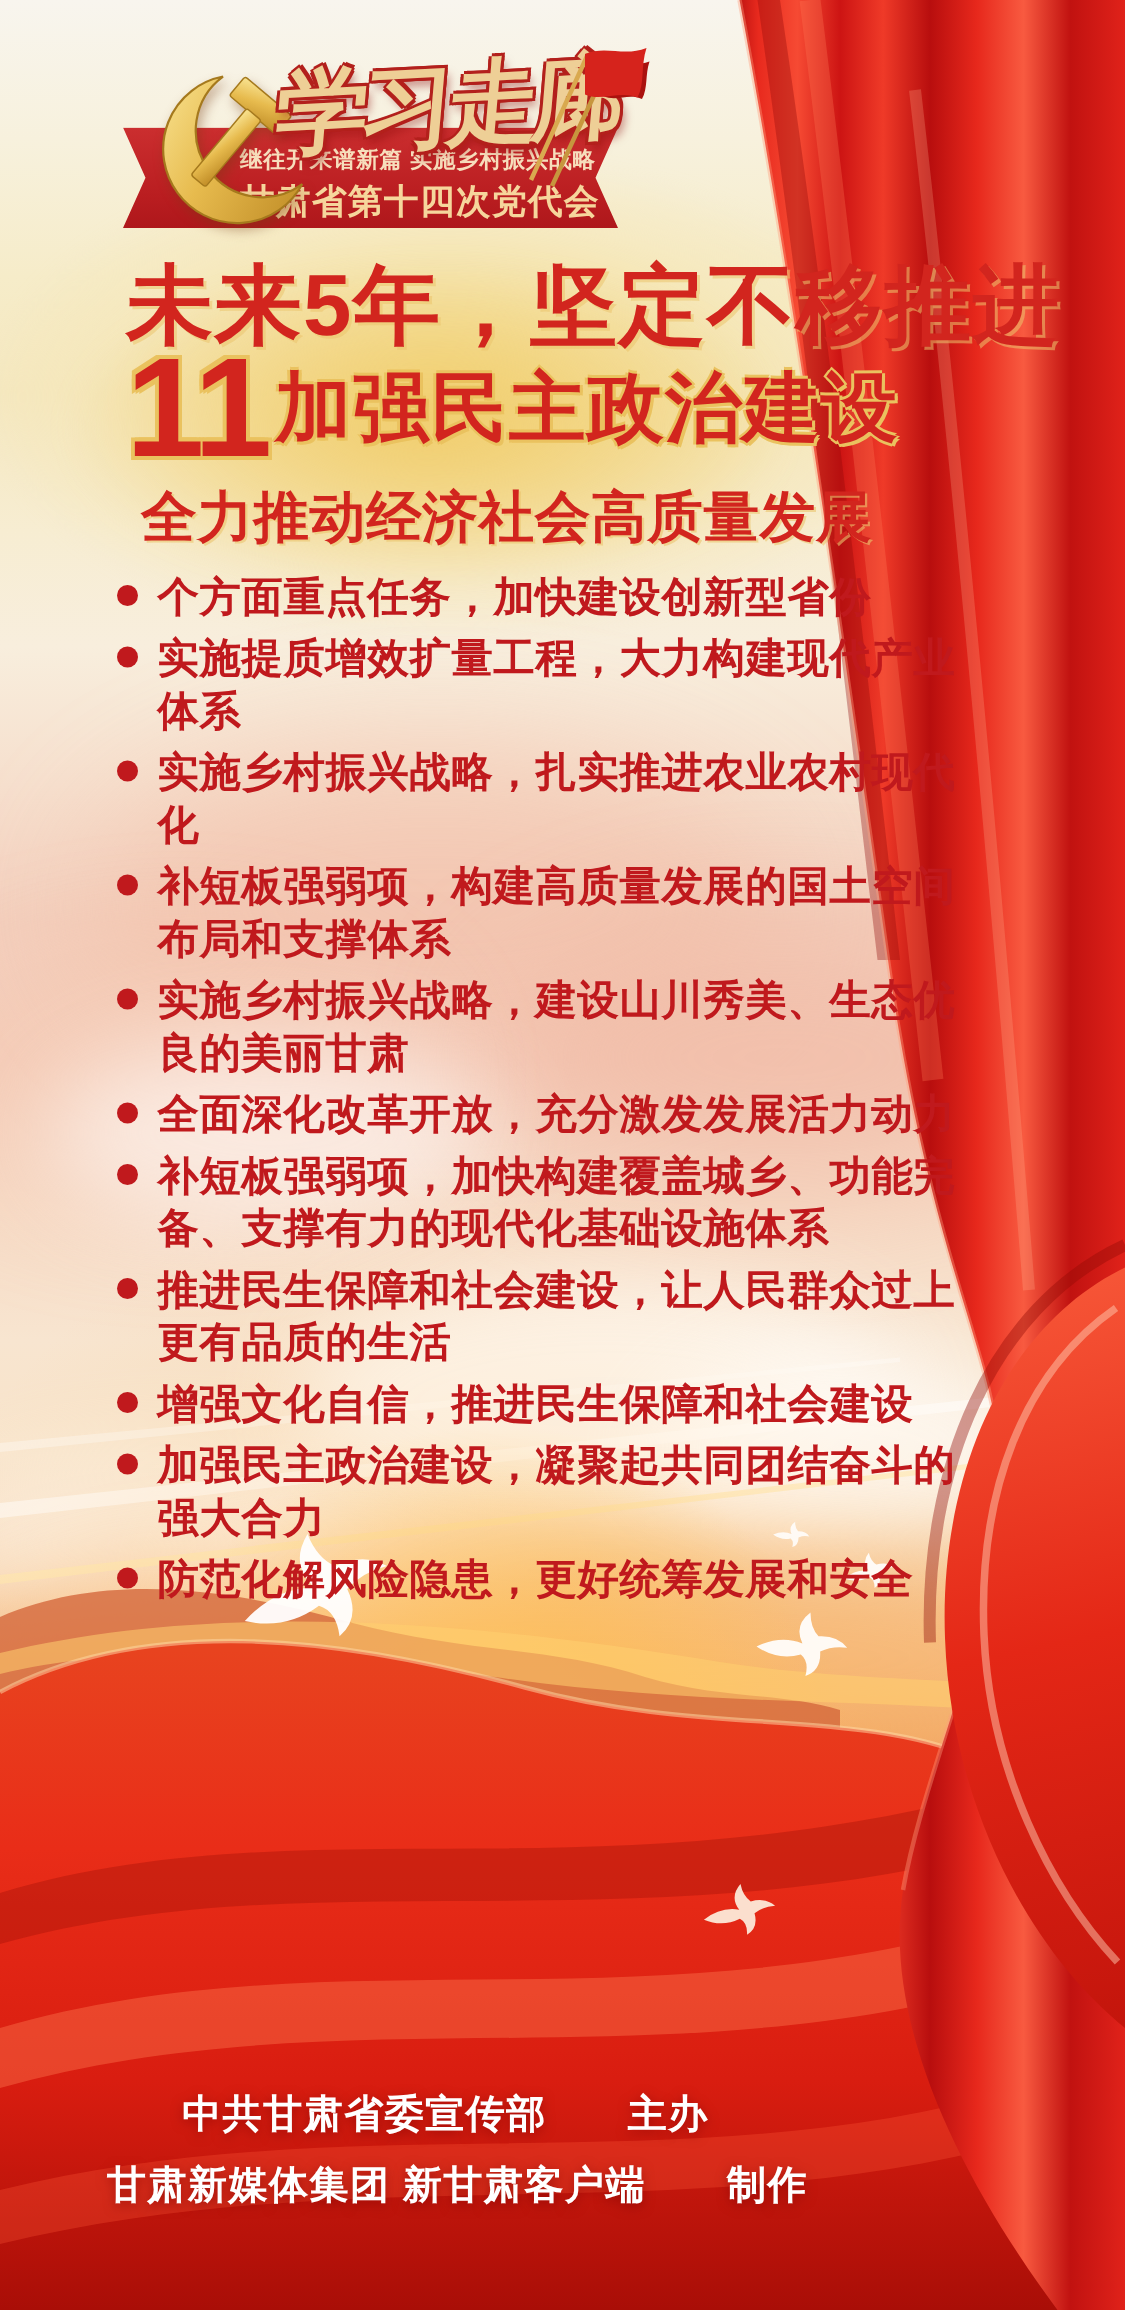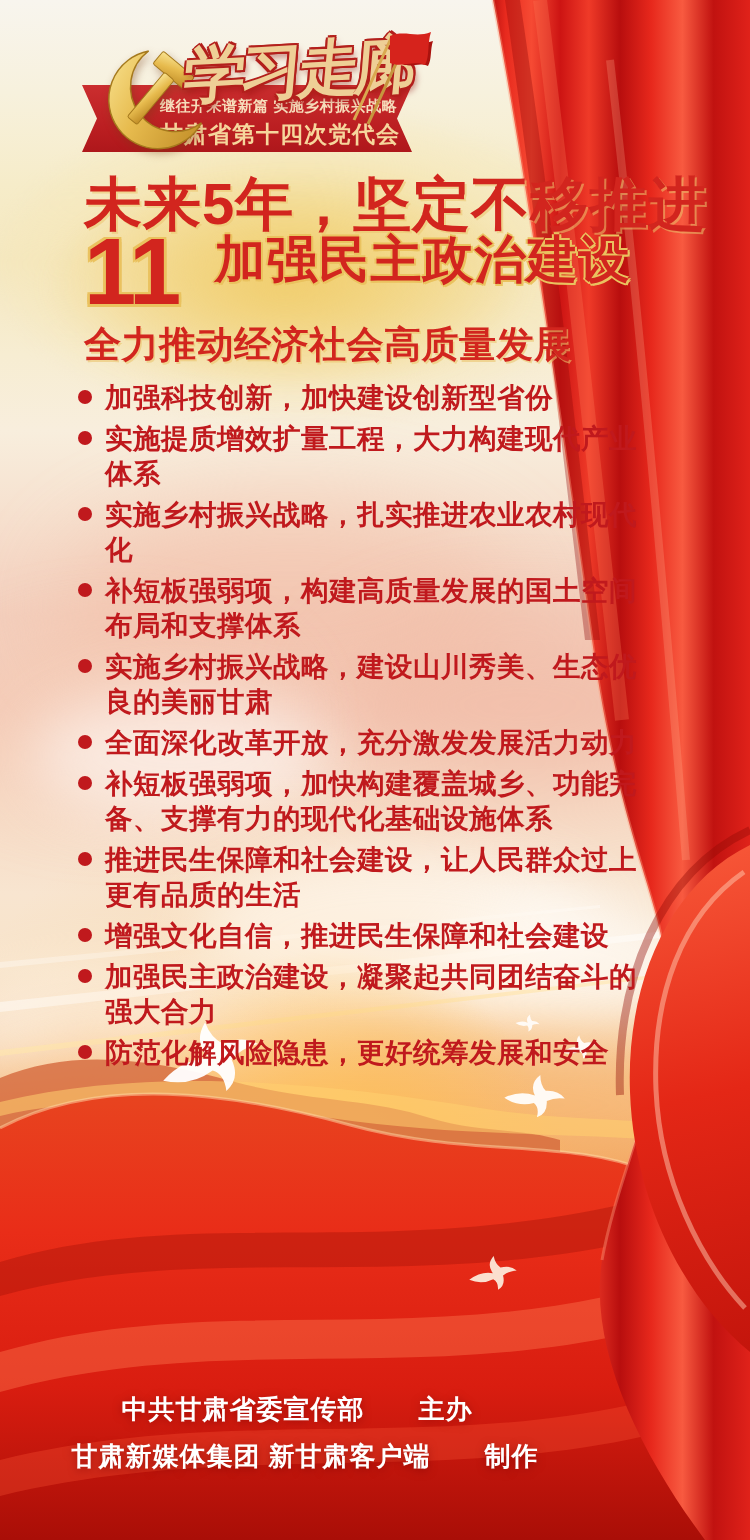--- a/index.html
+++ b/index.html
@@ -45,28 +45,28 @@
   .calligraphy{position:absolute;left:184px;top:28px;font-size:62px;font-weight:900;
     color:#eecf96;letter-spacing:-5px;white-space:nowrap;transform:rotate(-3deg) skewX(-8deg);
     text-shadow:2px 0 0 #b3201c,-2px 0 0 #b3201c,0 2px 0 #b3201c,0 -2px 0 #b3201c,
       2px 2px 0 #b3201c,-2px 2px 0 #b3201c,2px -2px 0 #b3201c,3px 5px 6px rgba(140,10,10,.5);}
   .flags{position:absolute;left:346px;top:32px;width:90px;height:96px;}
 
   
   .title{position:absolute;left:84px;top:178px;width:480px;color:#d2251e;}
   .t1{font-size:58px;font-weight:900;line-height:52px;letter-spacing:1px;white-space:nowrap;
       text-shadow:2px 2px 0 rgba(235,196,110,.55);}
-  .t2{display:flex;align-items:flex-start;margin-top:0px;gap:31px;}
+  .t2{display:flex;align-items:center;margin-top:0px;}
   .t2-num{font-size:94px;font-weight:900;line-height:84px;letter-spacing:-2px;
       text-shadow:2.5px 0 0 #eac25f,-2.5px 0 0 #eac25f,0 2.5px 0 #eac25f,0 -2.5px 0 #eac25f,
       2.5px 2.5px 0 #eac25f,-2.5px 2.5px 0 #eac25f,2.5px -2.5px 0 #eac25f,-2.5px -2.5px 0 #eac25f;}
   .t2-rest{font-size:51px;font-weight:900;line-height:60px;margin-left:4px;letter-spacing:1px;white-space:nowrap;
       text-shadow:2px 0 0 #eac25f,-2px 0 0 #eac25f,0 2px 0 #eac25f,0 -2px 0 #eac25f,2px 2px 0 #eac25f;}
   .t3{font-size:37px;font-weight:900;line-height:46px;margin-top:8px;letter-spacing:.5px;white-space:nowrap;
-      text-shadow:1.5px 1.5px 0 rgba(235,196,110,.6);}
+      text-shadow:1.5px 1.5px 0 rgba(235,196,110,.6);margin-left:10px;}
 
   
   .tasks{position:absolute;left:78px;top:380px;width:563px;list-style:none;margin:0;padding:0;}
   .tasks li{position:relative;padding-left:27px;margin-bottom:6px;
     font-size:27.5px;font-weight:800;line-height:35px;letter-spacing:.5px;color:#c0191d;width:536px;}
   .dot{position:absolute;left:0;top:10px;width:14px;height:14px;border-radius:50%;background:#c0191d;}
 
   
   .footer{position:absolute;left:0;top:1392px;width:594px;text-align:center;color:#fff;}
   .f-line{font-size:26px;font-weight:700;letter-spacing:1px;line-height:34px;
@@ -210,21 +210,21 @@
     <div class="title">
       <div class="t1">未来5年，坚定不移推进</div>
       <div class="t2">
         <span class="t2-num">11</span>
         <span class="t2-rest">加强民主政治建设</span>
       </div>
       <div class="t3">全力推动经济社会高质量发展</div>
     </div>
 
     <ul class="tasks">
-      <li><span class="dot"></span><span>加强科技创新，加快建设创新型省份</span></li>
+      <li><span class="dot"></span><span>个方面重点任务，加快建设创新型省份</span></li>
       <li><span class="dot"></span><span>实施提质增效扩量工程，大力构建现代产业体系</span></li>
       <li><span class="dot"></span><span>实施乡村振兴战略，扎实推进农业农村现代化</span></li>
       <li><span class="dot"></span><span>补短板强弱项，构建高质量发展的国土空间布局和支撑体系</span></li>
       <li><span class="dot"></span><span>实施乡村振兴战略，建设山川秀美、生态优良的美丽甘肃</span></li>
       <li><span class="dot"></span><span>全面深化改革开放，充分激发发展活力动力</span></li>
       <li><span class="dot"></span><span>补短板强弱项，加快构建覆盖城乡、功能完备、支撑有力的现代化基础设施体系</span></li>
       <li><span class="dot"></span><span>推进民生保障和社会建设，让人民群众过上更有品质的生活</span></li>
       <li><span class="dot"></span><span>增强文化自信，推进民生保障和社会建设</span></li>
       <li><span class="dot"></span><span>加强民主政治建设，凝聚起共同团结奋斗的强大合力</span></li>
       <li><span class="dot"></span><span>防范化解风险隐患，更好统筹发展和安全</span></li>

